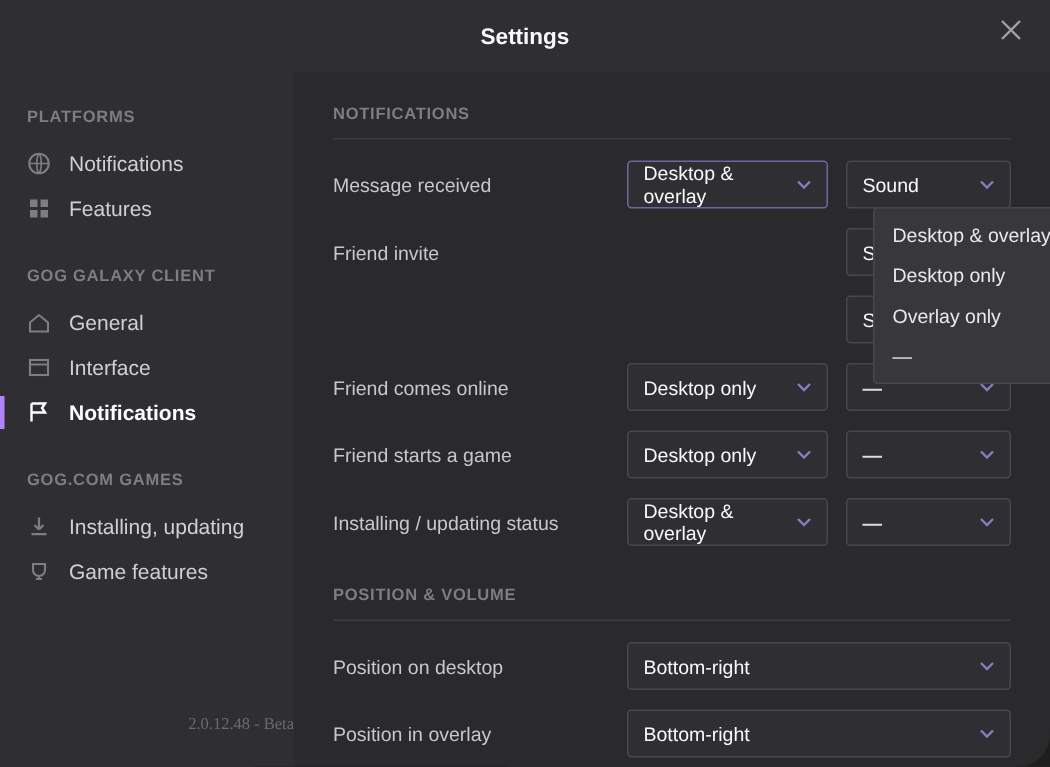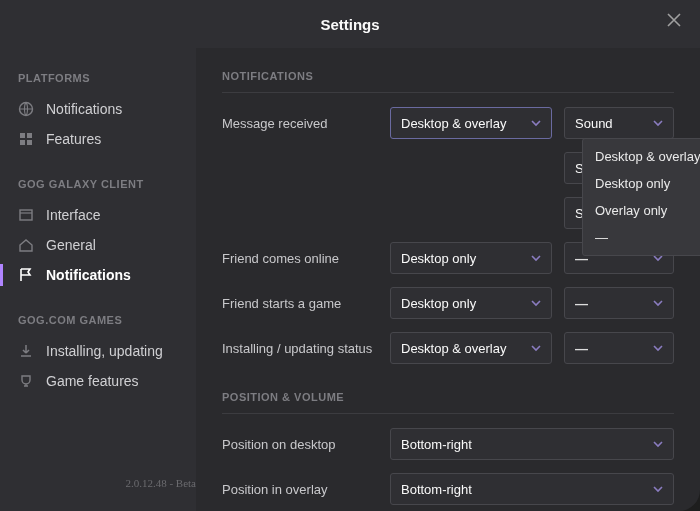--- a/index.html
+++ b/index.html
@@ -15,21 +15,21 @@
   .sb-item { display: flex; align-items: center; padding: 7px 18px; cursor: pointer; color: #d0d0d3; font-size: 14px; position: relative; }
   .sb-item.active { color: #fff; font-weight: 600; }
   .sb-item.active::before { content: ""; position: absolute; left: 0; top: 4px; bottom: 4px; width: 3px; background: #b084ff; }
   .sb-icon { width: 16px; height: 16px; margin-right: 12px; color: #7d7d82; flex-shrink: 0; }
   .sb-item.active .sb-icon { color: #fff; }
   .sb-group { margin-bottom: 18px; }
   .version { margin-top: auto; text-align: right; color: #6a6a6e; font-size: 11px; padding-bottom: 14px; font-family: Liberation Serif, serif; }
   .content { flex: 1; padding: 22px 26px 0; overflow: hidden; position: relative; }
   .section-heading { color: #7d7d82; font-size: 11px; font-weight: 600; letter-spacing: 0.5px; margin-bottom: 10px; }
   .divider { border: none; border-top: 1px solid #3c3c40; margin-bottom: 14px; }
-  .row { display: flex; align-items: center; margin-bottom: 13px; }
+  .row { display: flex; align-items: center; margin-bottom: 13px; gap: 28px; }
   .row-label { width: 168px; flex-shrink: 0; color: #c8c8cb; font-size: 13px; }
   .controls { display: flex; gap: 12px; flex: 1; }
   .select { flex: 1; height: 32px; border: 1px solid #47474c; background: #2f2f33; border-radius: 3px; display: flex; align-items: center; padding: 0 10px; justify-content: space-between; cursor: pointer; color: #fafafa; font-size: 13px; }
   .select.wide { flex: 1; }
   .select.narrow { width: 110px; flex: 0 0 110px; }
   .select.full { flex: 1; align-items: center; }
   .select.open { border-color: #6a6aa0; }
   .chev { color: #8a7cc0; }
   .chev svg { width: 10px; height: 10px; display:block; }
   .dash { color: #ddd; font-weight: 600; }
@@ -69,30 +69,30 @@
                 <rect x="9" y="9" width="5" height="5" fill="currentColor"></rect>
               </svg></span>
           <span>Features</span>
         </div>
       </div>
 
       <div class="sb-group">
         <div class="sb-section-label">GOG GALAXY CLIENT</div>
         <div class="sb-item">
           <span class="sb-icon"><svg viewBox="0 0 16 16">
+                <path d="M2 8l6-5 6 5v6H2z" stroke="currentColor" stroke-width="1.4" fill="none"></path>
+              </svg></span>
+          <span>General</span>
+        </div>
+        <div class="sb-item">
+          <span class="sb-icon"><svg viewBox="0 0 16 16">
                 <rect x="2" y="3" width="12" height="10" stroke="currentColor" stroke-width="1.4" fill="none"></rect>
                 <line x1="2" y1="6" x2="14" y2="6" stroke="currentColor" stroke-width="1.2"></line>
               </svg></span>
           <span>Interface</span>
-        </div>
-        <div class="sb-item">
-          <span class="sb-icon"><svg viewBox="0 0 16 16">
-                <path d="M2 8l6-5 6 5v6H2z" stroke="currentColor" stroke-width="1.4" fill="none"></path>
-              </svg></span>
-          <span>General</span>
         </div>
         <div class="sb-item active">
           <span class="sb-icon"><svg viewBox="0 0 16 16">
                 <path d="M3 2v12M3 2h9l-2 3 2 3H3" stroke="currentColor" stroke-width="1.6" fill="none"></path>
               </svg></span>
           <span>Notifications</span>
         </div>
       </div>
 
       <div class="sb-group">
@@ -134,20 +134,21 @@
             <span class="chev">
                 <svg viewBox="0 0 10 10">
                   <path d="M1 3l4 4 4-4" stroke="currentColor" stroke-width="1.6" fill="none"></path>
                 </svg>
               </span>
           </div>
         </div>
       </div>
 
       <div class="row">
+        <div class="row-label">Friend invite</div>
         <div class="controls">
           <div class="select wide" style="visibility:hidden"></div>
           <div class="select narrow">
             <span>Sound</span>
             <span class="chev">
                 <svg viewBox="0 0 10 10">
                   <path d="M1 3l4 4 4-4" stroke="currentColor" stroke-width="1.6" fill="none"></path>
                 </svg>
               </span>
           </div>

